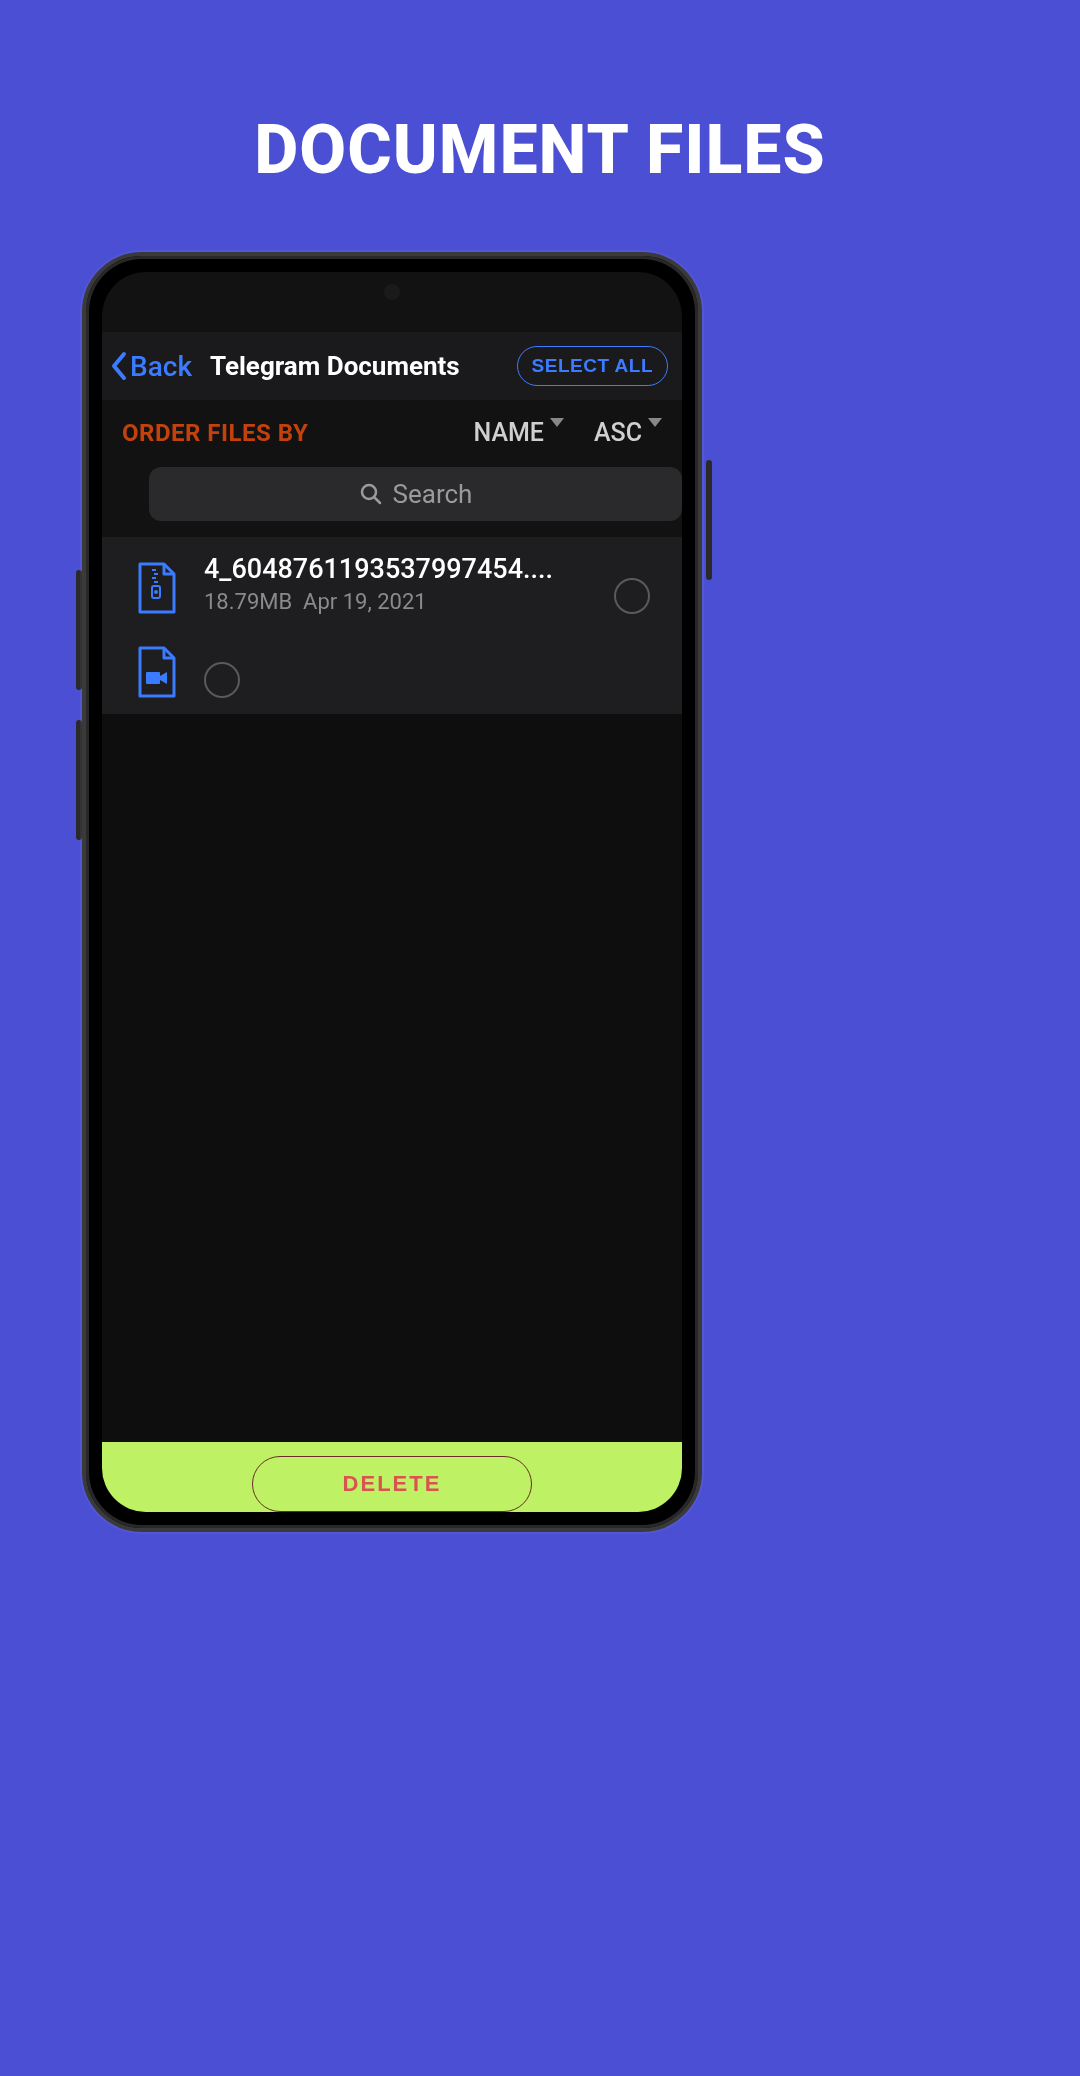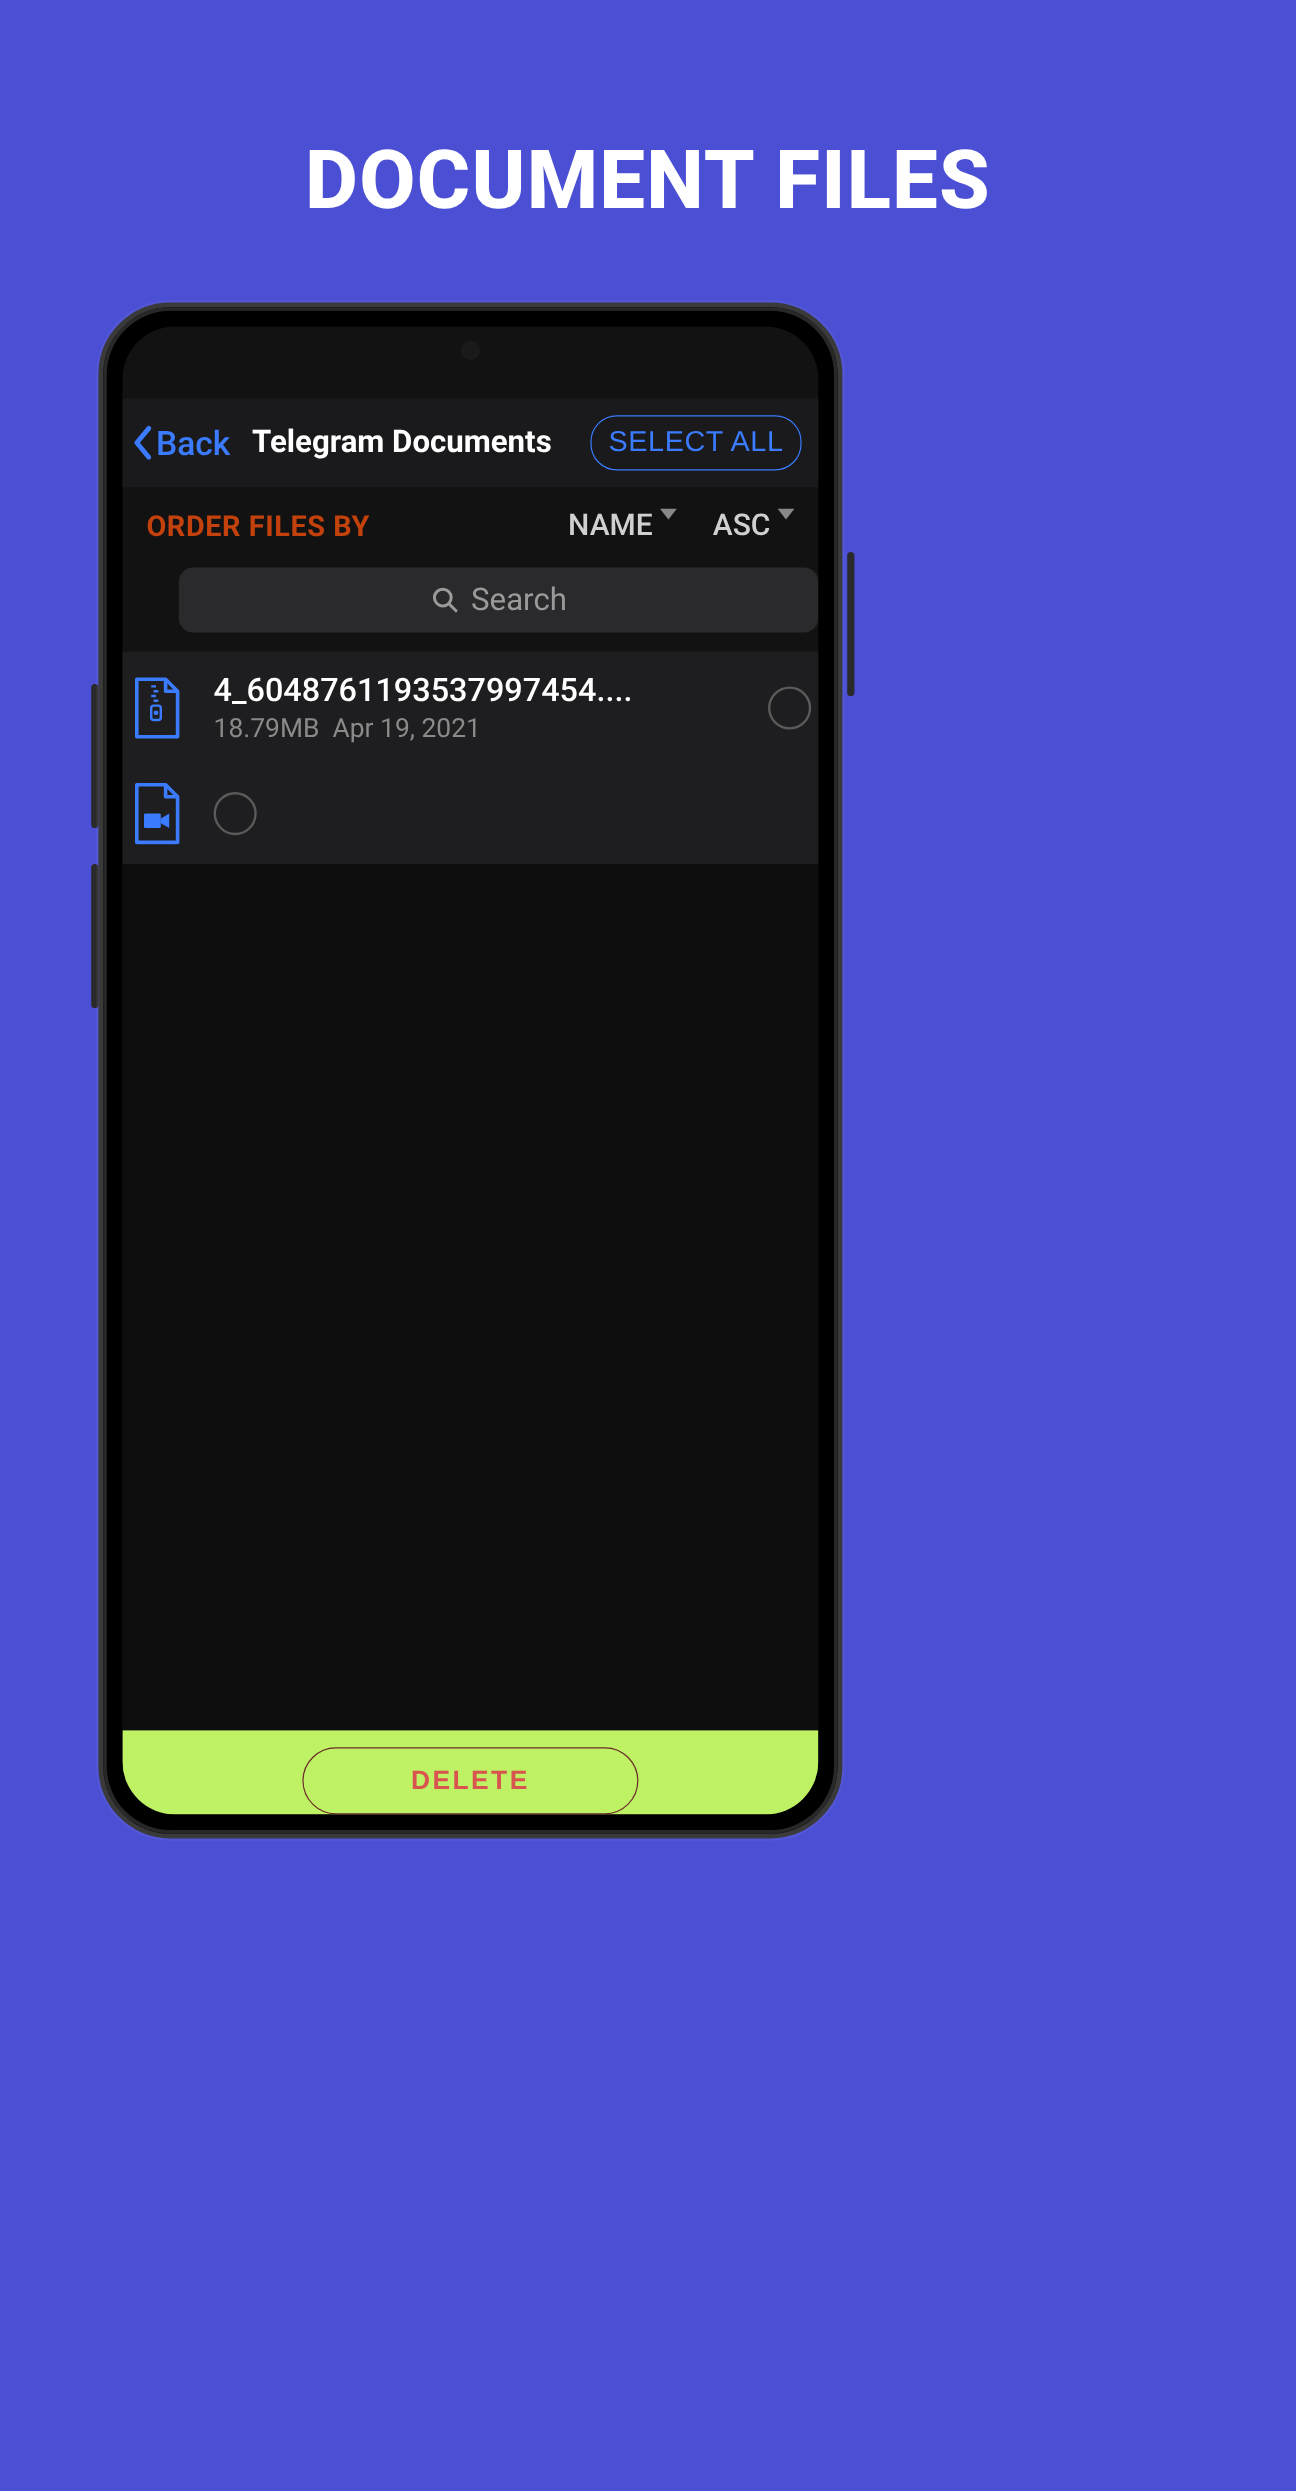--- a/index.html
+++ b/index.html
@@ -105,22 +105,22 @@
     font-size: 26px;
     font-weight: 700;
     margin-left: 18px;
     flex: 1;
   }
   .select-all-btn {
     color: #3b7bff;
     border: 1.5px solid #3b7bff;
     border-radius: 22px;
     padding: 8px 14px;
-    font-size: 24px;
-    font-weight: 400;
+    font-size: 19px;
+    font-weight: 700;
     background: transparent;
     letter-spacing: 0.5px;
   }
   .order-row {
     display: flex;
     align-items: center;
     padding: 18px 20px 20px 20px;
     gap: 30px;
   }
   .order-label {
@@ -158,22 +158,22 @@
     gap: 10px;
     color: #9a9a9a;
     font-size: 26px;
   }
   .search-icon-svg { width: 24px; height: 24px; }
   .file-list {
     background: #1e1e20;
   }
   .file-row {
     display: flex;
-    align-items: center;
-    padding: 16px 6px;
+    align-items: flex-end;
+    padding: 16px 32px;
     gap: 24px;
   }
   .file-icon {
     width: 46px;
     height: 52px;
     flex-shrink: 0;
   }
   .file-text {
     flex: 1;
     min-width: 0;

